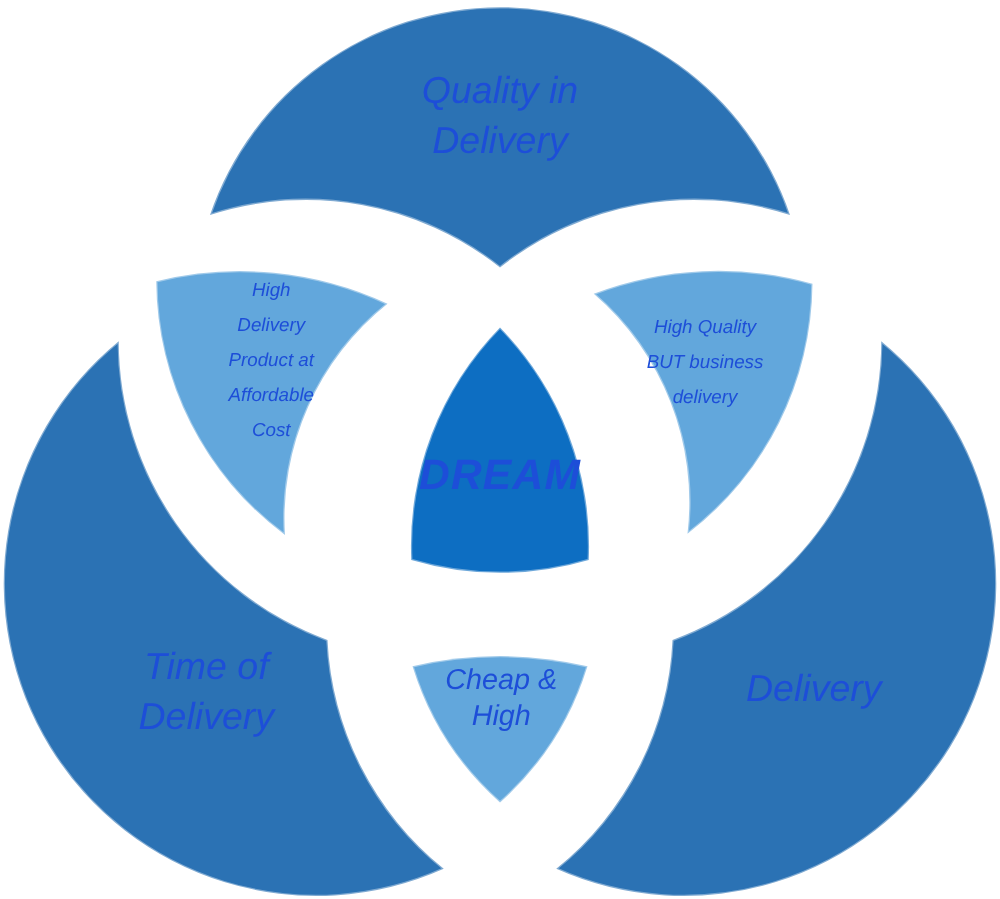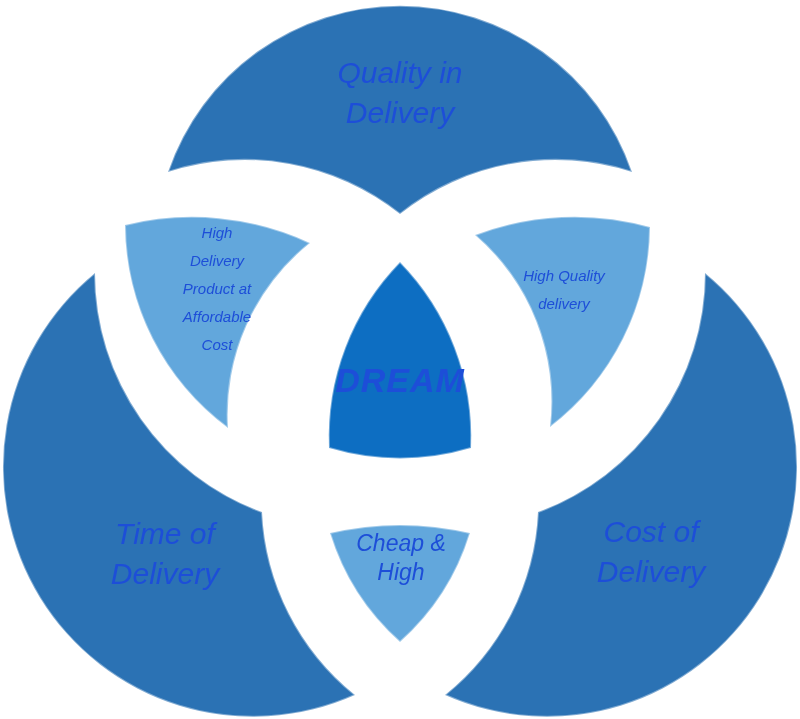--- a/index.html
+++ b/index.html
@@ -53,34 +53,34 @@
     <span>Quality in</span>
     <span>Delivery</span>
   </div>
 
   <div class="lbl lbl-big" style="left:165px; top:554px;">
     <span>Time of</span>
     <span>Delivery</span>
   </div>
 
   <div class="lbl lbl-big" style="left:651px; top:552px;">
-    <span>Cost of</span>
     <span>Delivery</span>
   </div>
 
   <div class="lbl lbl-small" style="left:217px; top:289px;">
     <span>High</span>
     <span>Delivery</span>
     <span>Product at</span>
     <span>Affordable</span>
     <span>Cost</span>
   </div>
 
   <div class="lbl lbl-small" style="left:564px; top:290px;">
     <span>High Quality</span>
+    <span>BUT business</span>
     <span>delivery</span>
   </div>
 
   <div class="lbl lbl-cheap" style="left:401px; top:558px;">
     <span>Cheap &amp;</span>
     <span>High</span>
   </div>
 
   <div class="lbl lbl-dream" style="left:400px; top:380px;">
     <span>DREAM</span>

